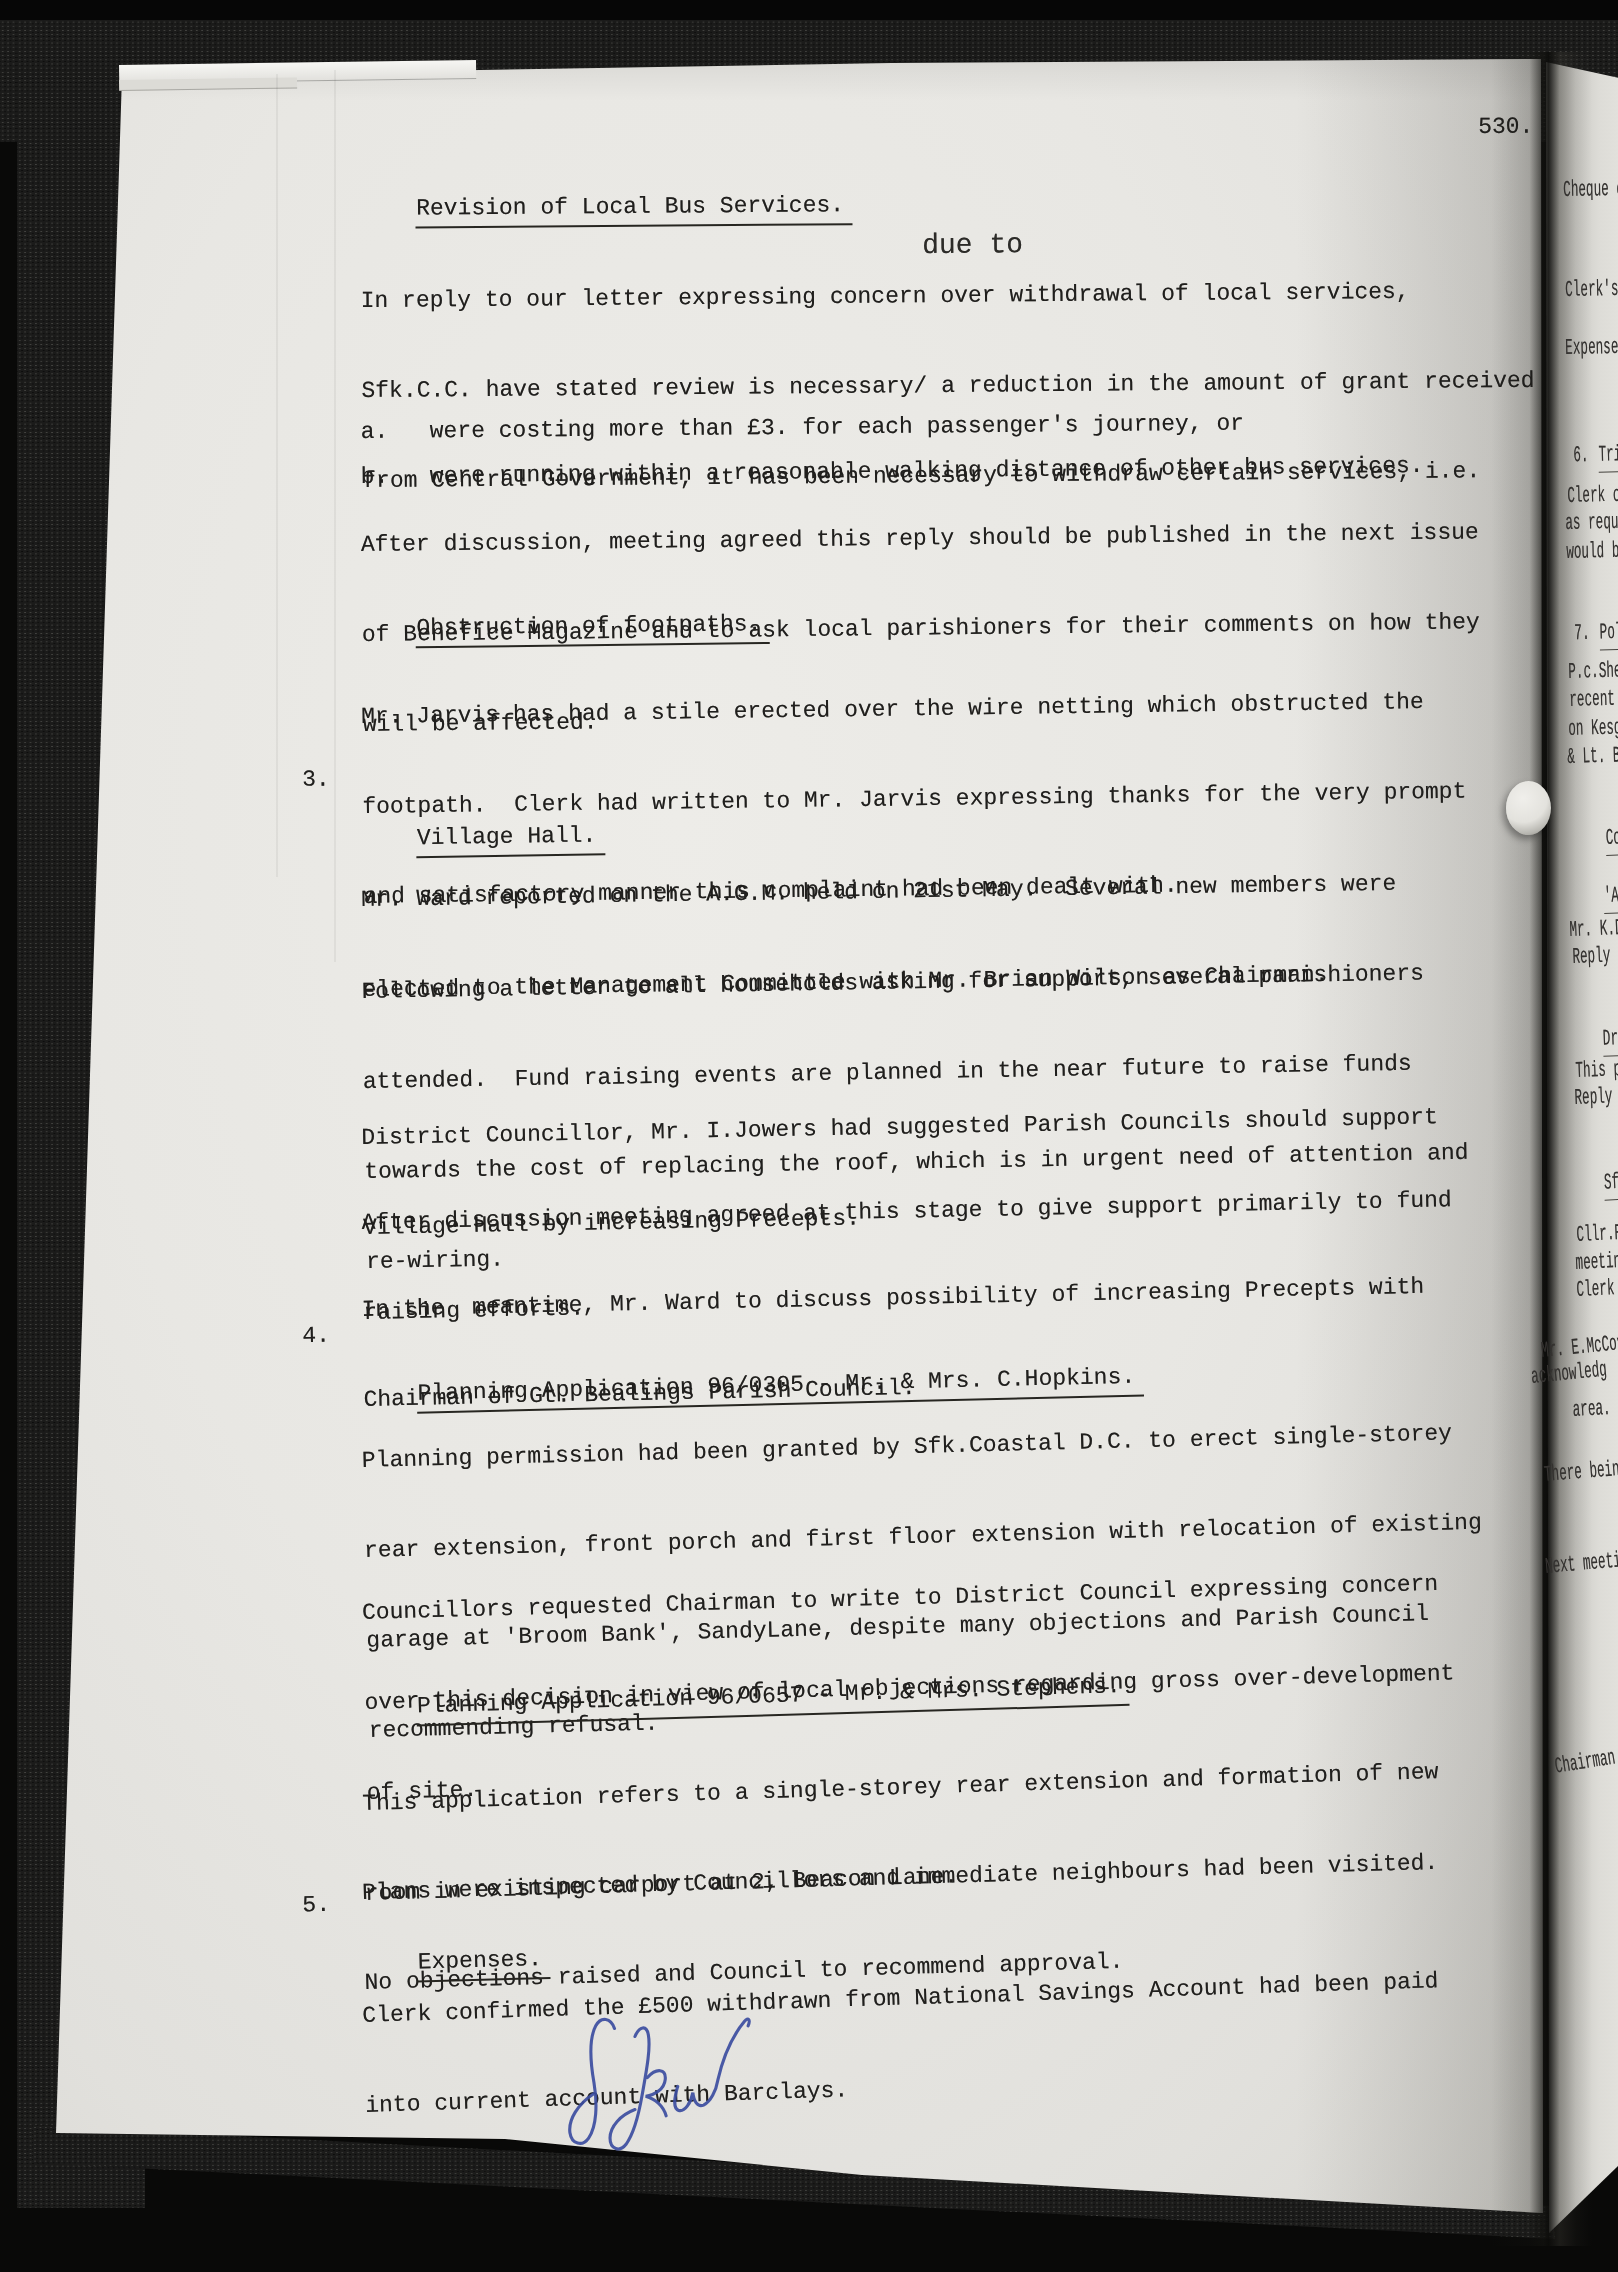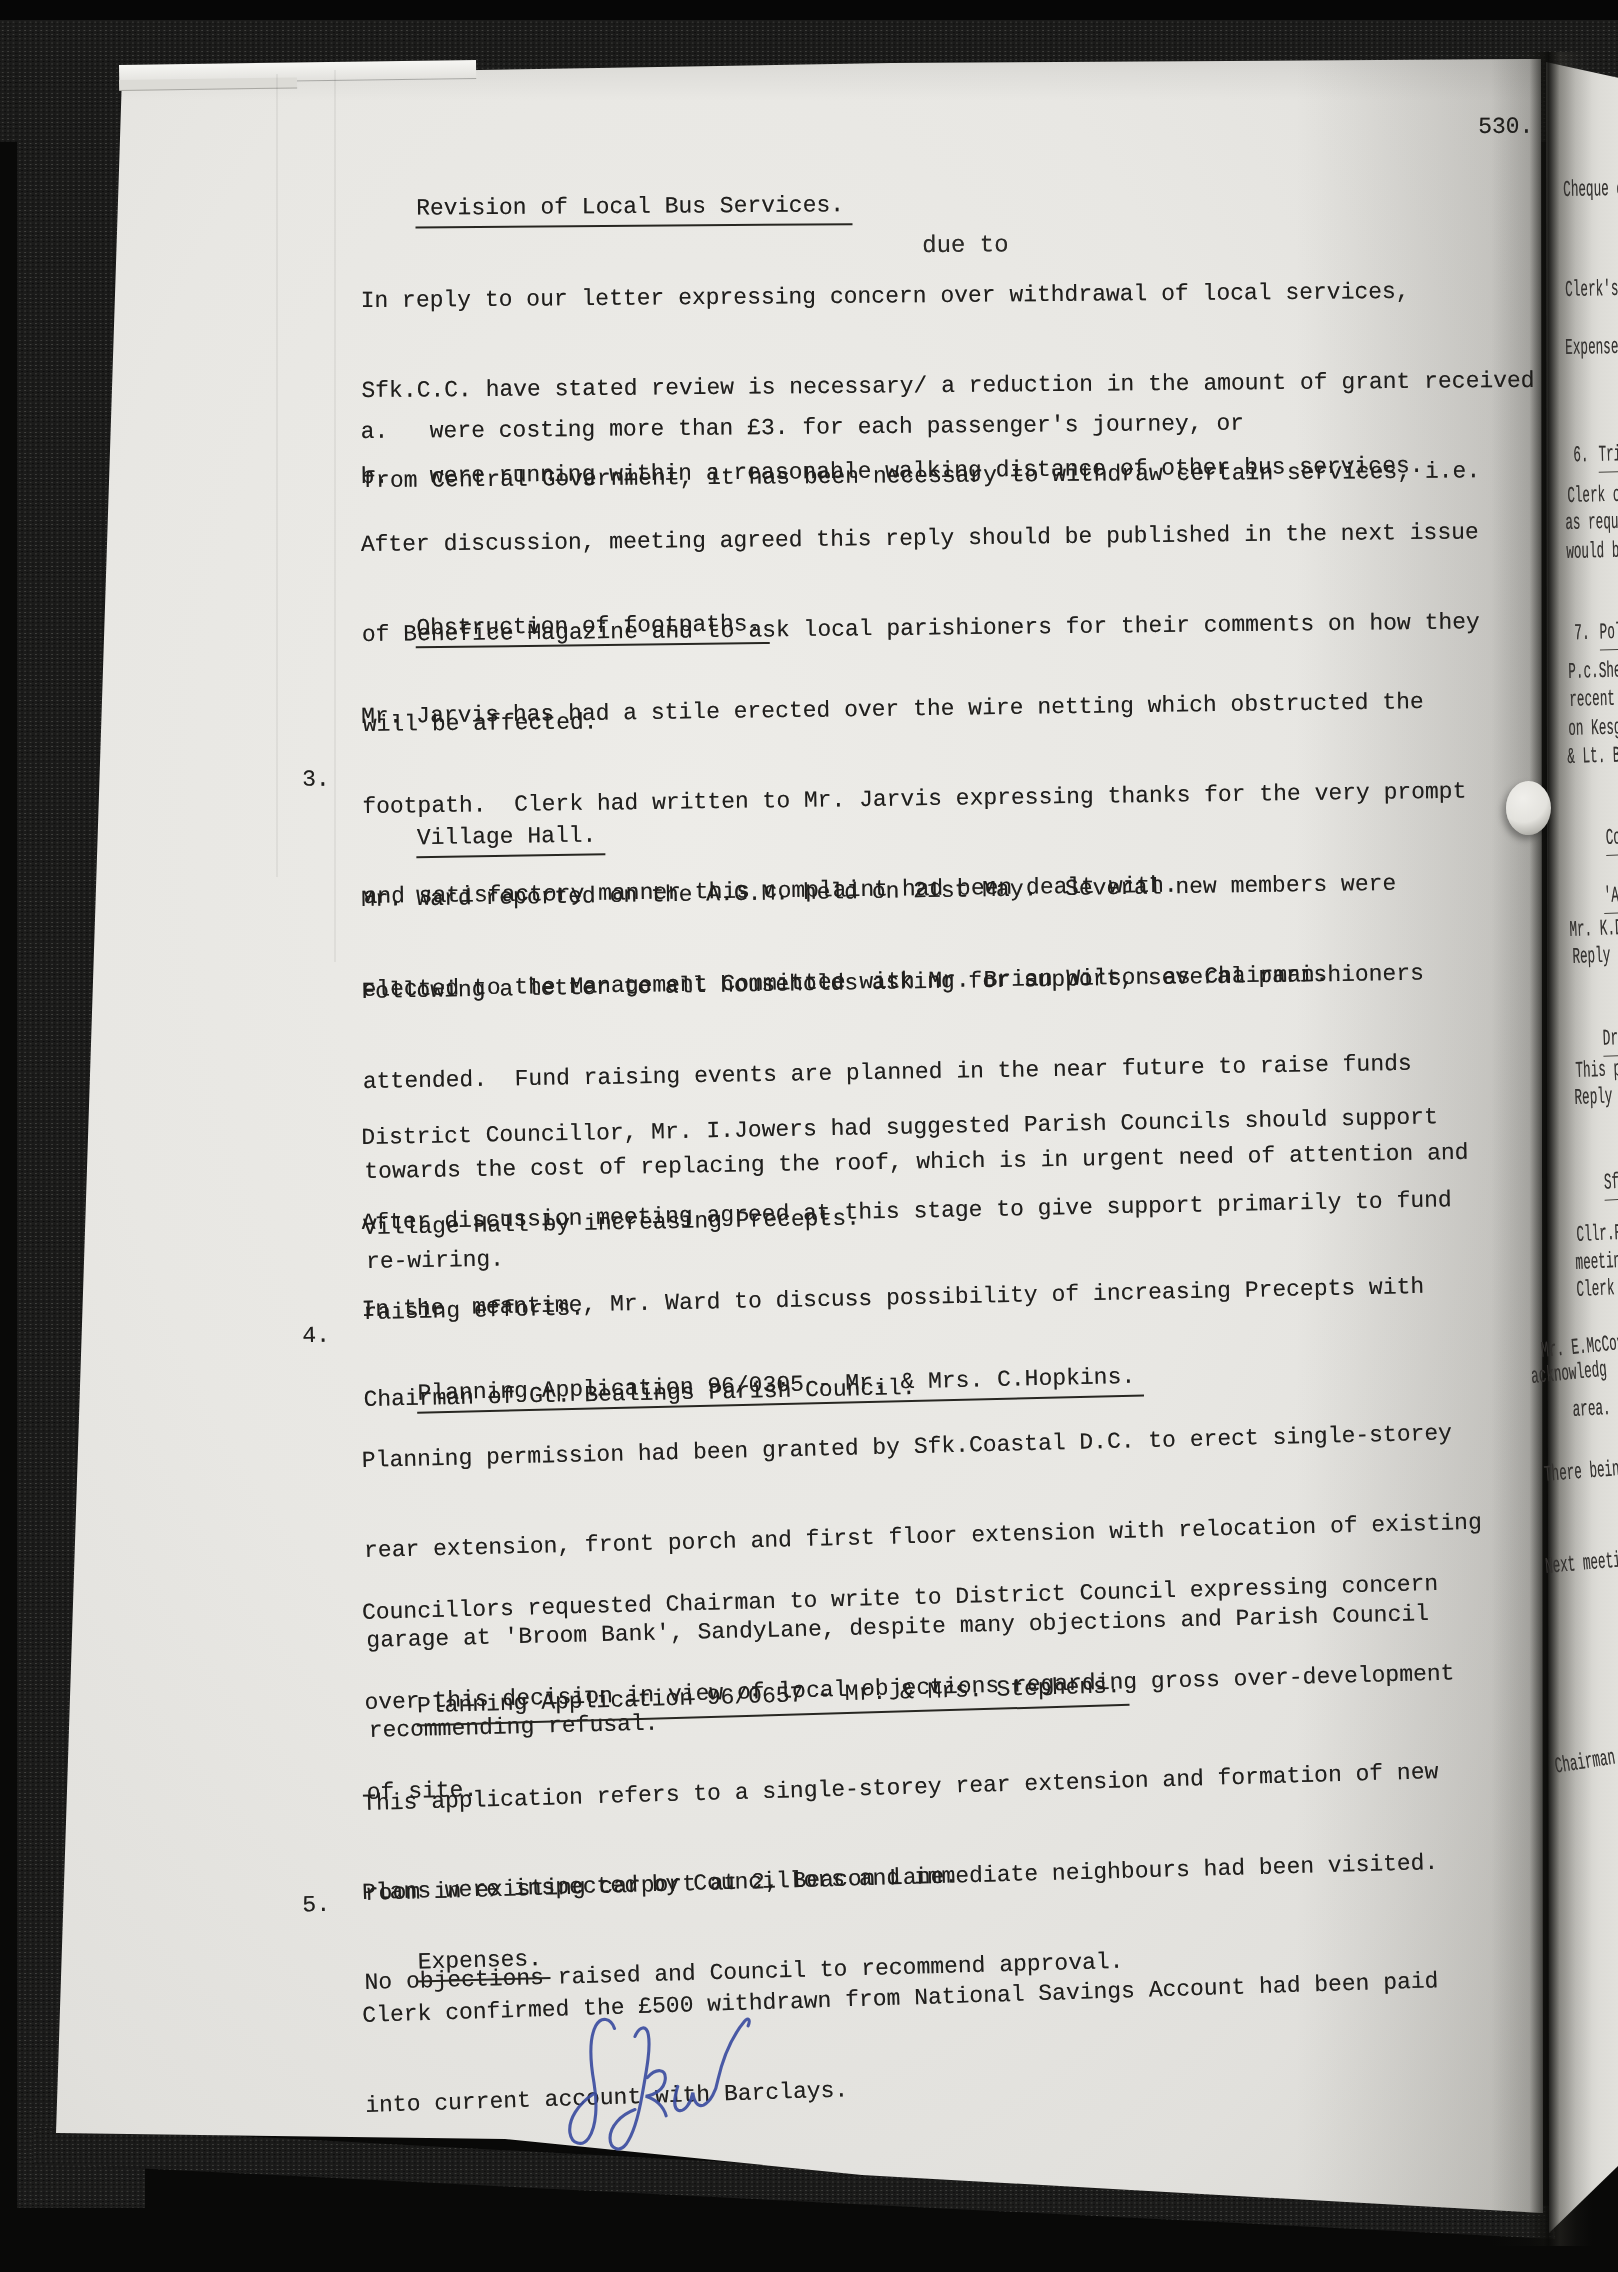--- a/index.html
+++ b/index.html
@@ -62,21 +62,21 @@
   
   .blk{
     position:absolute;
     font:23px/30px "Liberation Mono","DejaVu Sans Mono",monospace;
     color:#201f1d;white-space:pre;transform-origin:0 0;
     text-shadow:0 0 0.6px rgba(32,31,29,0.5);
   }
   .ln{height:30px;}
   .num{position:absolute;left:-58px;top:0;}
   .u{border-bottom:2.4px solid #272621;padding:0 8.3px 5.4px 0.6px;}
-  .ins{position:absolute;font-size:24px;color:#2c2b28;}
+  .ins{position:absolute;font-size:28px;color:#2c2b28;}
 
   
   .rln{
     position:absolute;
     font:22.6px/27px "Liberation Mono","DejaVu Sans Mono",monospace;
     color:#343230;white-space:pre;transform-origin:0 0;
     text-shadow:0 0 0.6px rgba(40,38,36,0.4);
   }
   .u2{border-bottom:1.8px solid #45433e;padding-bottom:4.2px;}
   .gap{margin-left:18px;}

